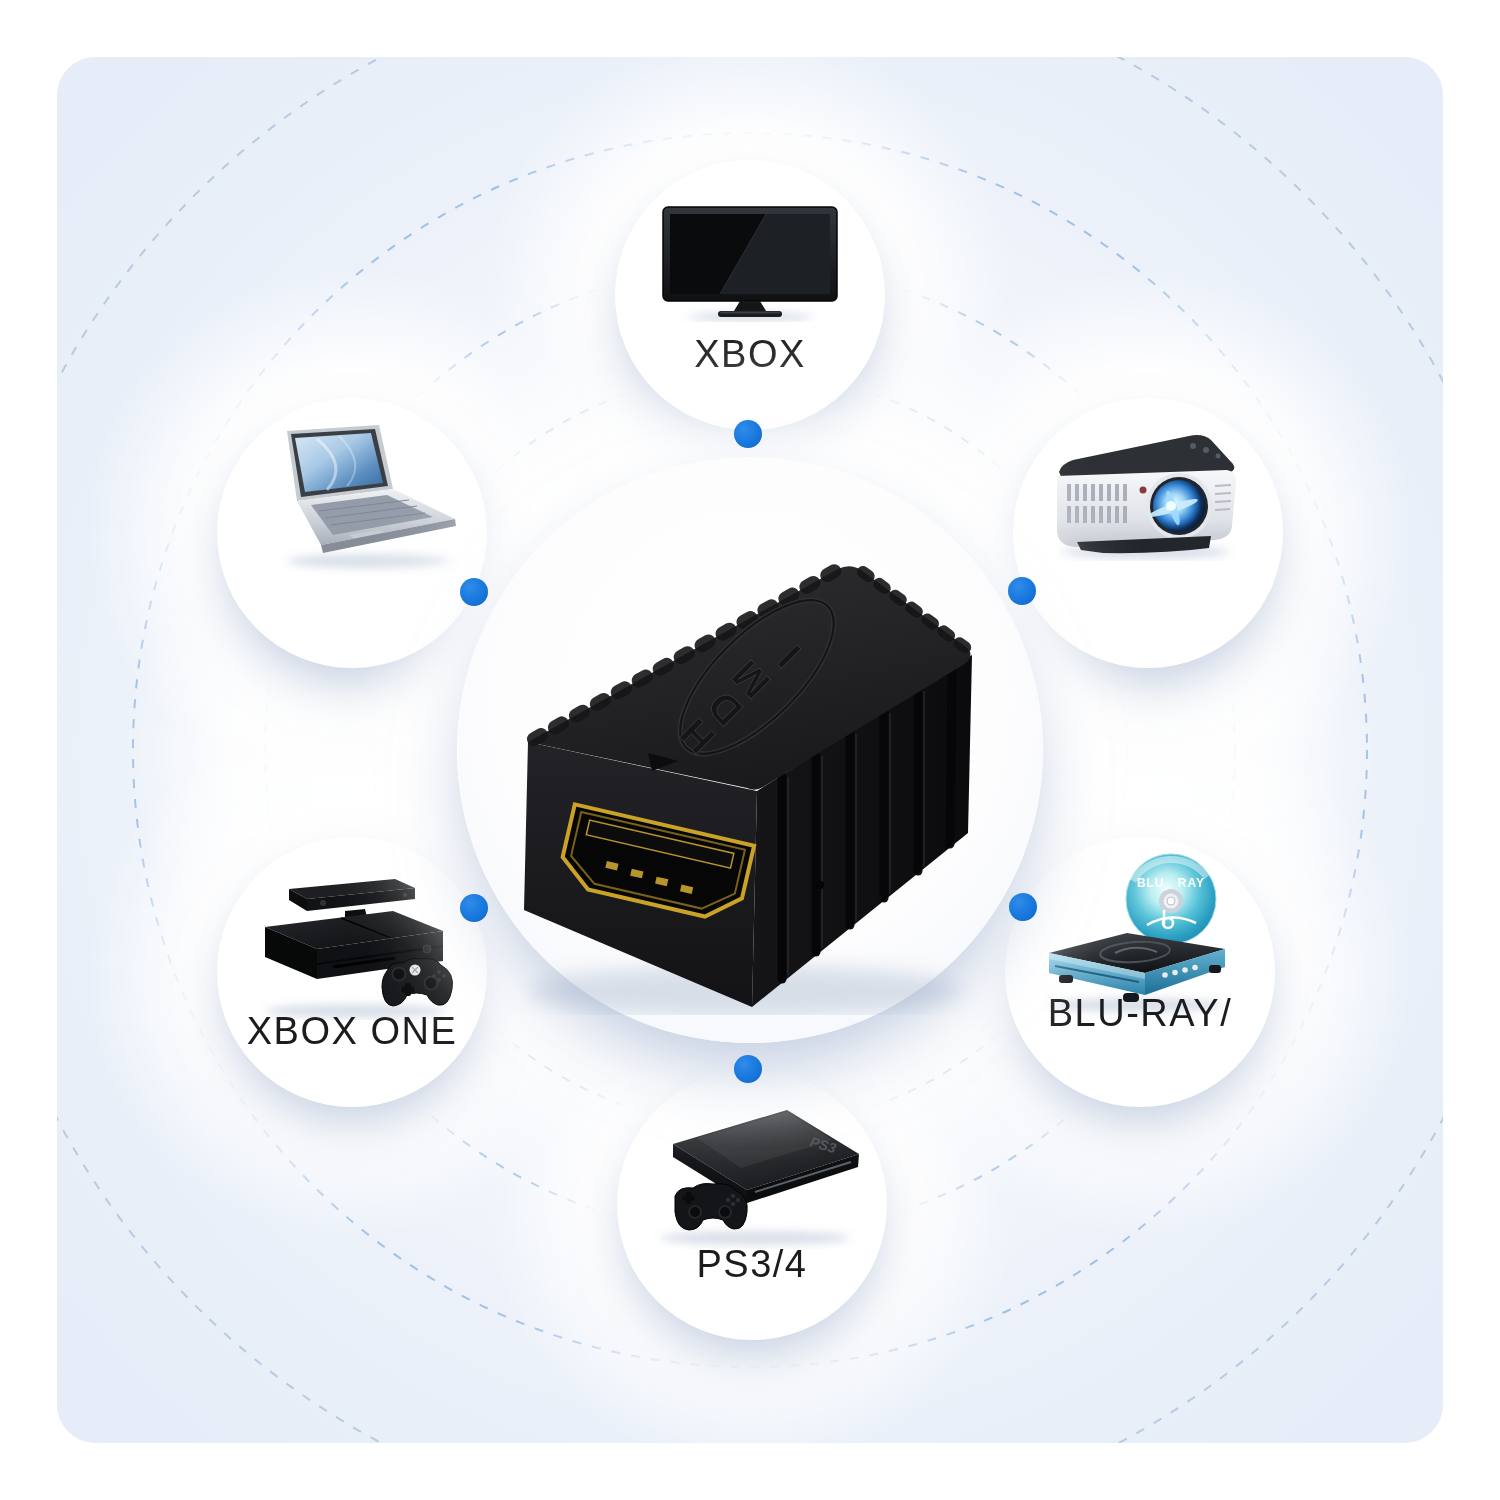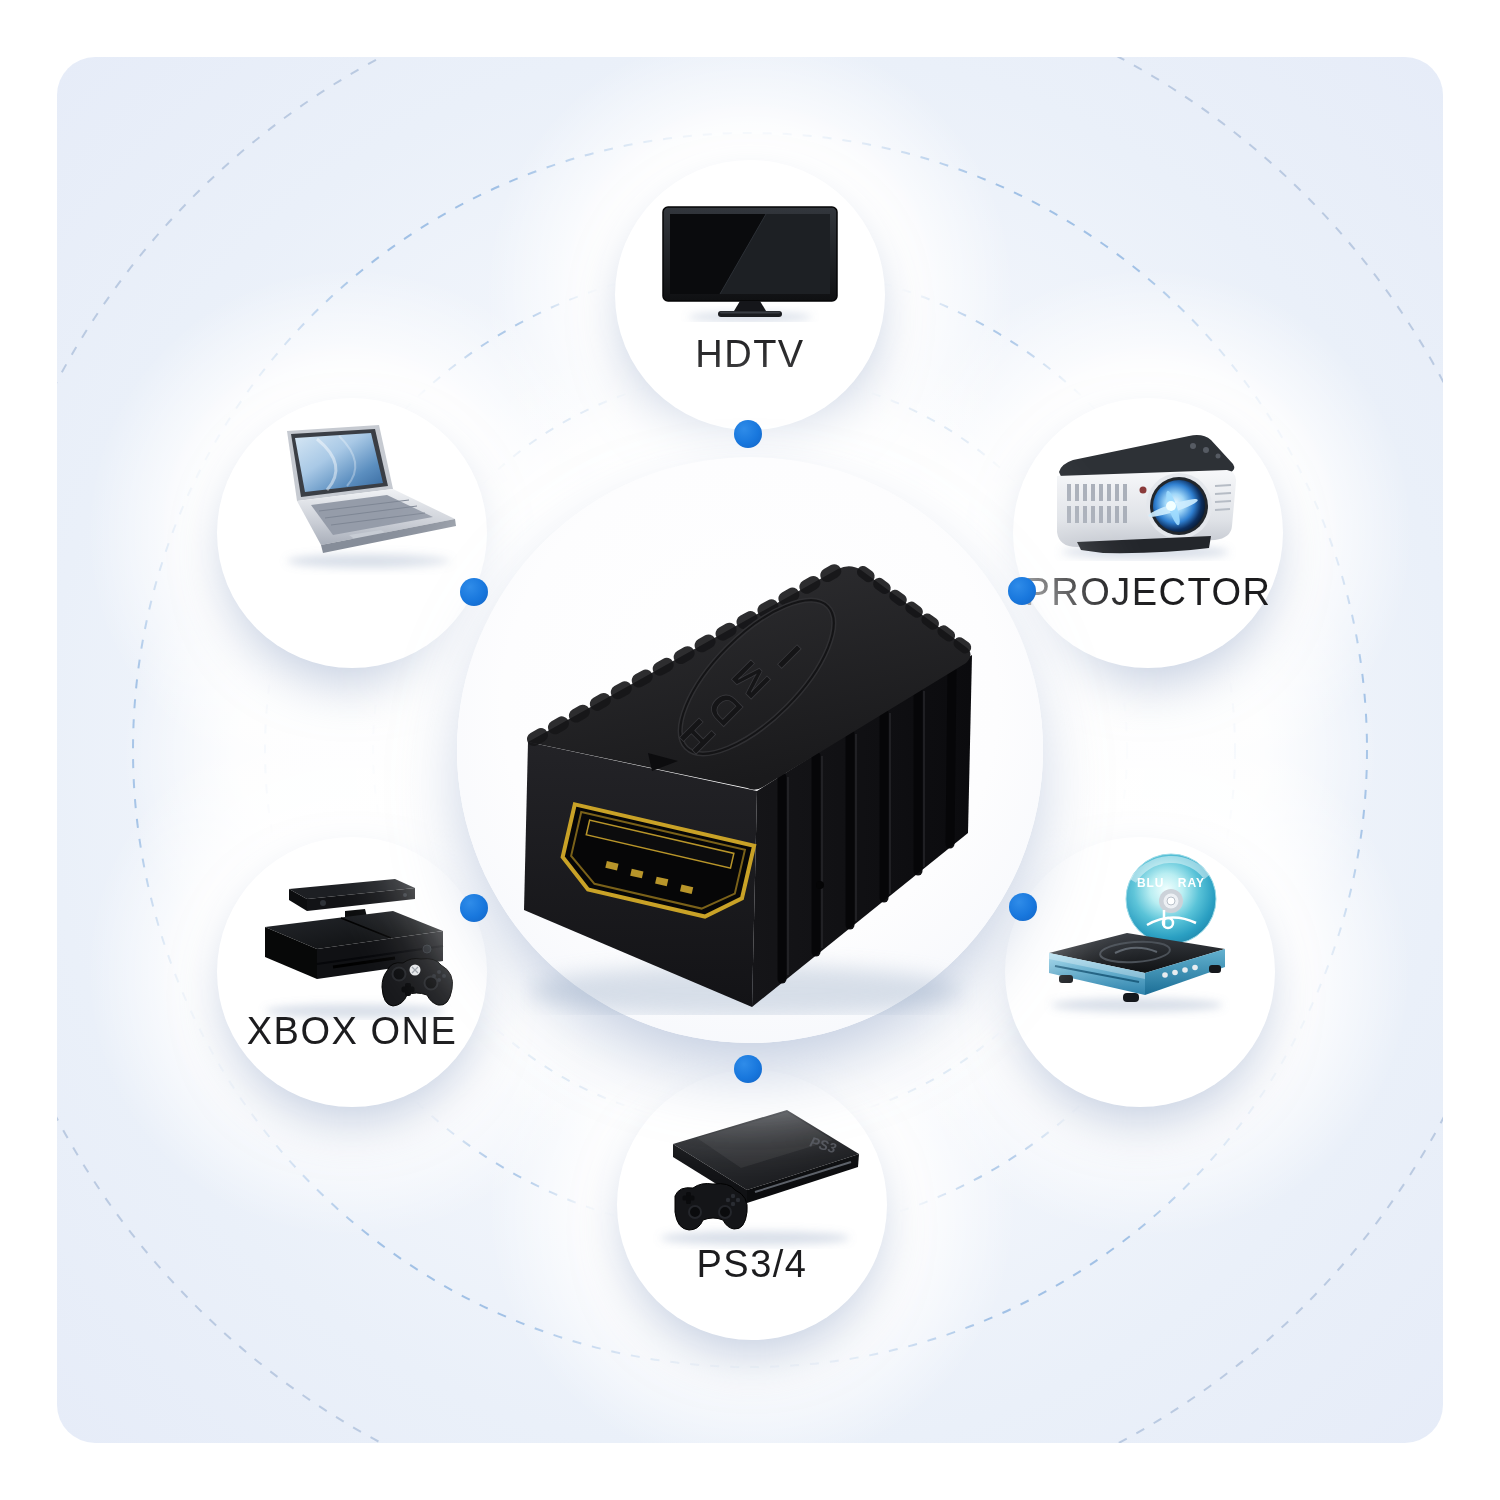--- a/index.html
+++ b/index.html
@@ -146,21 +146,21 @@
       <rect x="1" y="1" width="174" height="94" rx="5" fill="url(#g-tv)" stroke="#050506" stroke-width="1.5"></rect>
       <rect x="8" y="8" width="160" height="80" fill="#121316"></rect>
       <polygon points="8,8 104,8 58,88 8,88" fill="#0a0b0d"></polygon>
       <polygon points="104,8 168,8 168,88 58,88" fill="#1d2024"></polygon>
       <line x1="104" y1="8" x2="58" y2="88" stroke="#2c3036" stroke-width="1"></line>
       <polygon points="78,95 98,95 104,105 72,105" fill="#15161a"></polygon>
       <rect x="56" y="105" width="64" height="6" rx="3" fill="#1a1c20"></rect>
       <rect x="58" y="105.5" width="60" height="2" rx="1" fill="#3a3e45"></rect>
     </svg>
     <div class="label">
-        <span class="line">HDTV</span>
+        <span class="line">XBOX</span>
       </div>
   </div>
 
   <div class="circle sat" style="left:160px;top:341px">
     <svg class="icon" style="left:40px;top:27px" width="200" height="150" viewBox="0 0 200 150">
       <ellipse cx="112" cy="136" rx="82" ry="7" fill="rgba(120,140,175,.28)" filter="url(#soft2)"></ellipse>
       <polygon points="30,6 122,0 136,64 40,76" fill="#c6cad1"></polygon>
       <polygon points="34,9 118,4 131,61 44,72" fill="#3a3e45"></polygon>
       <polygon points="38,13 114,8 126,58 48,67" fill="url(#g-lap-scr)"></polygon>
       <path d="M60,14 Q92,40 70,65" stroke="rgba(255,255,255,.45)" stroke-width="3" fill="none"></path>
@@ -209,23 +209,20 @@
       <circle cx="136" cy="80" r="33" fill="#e4e7ec"></circle>
       <circle cx="136" cy="80" r="29" fill="#21262c"></circle>
       <circle cx="136" cy="80" r="26" fill="url(#g-lens)"></circle>
       <g transform="rotate(-18 130 82)" opacity=".9">
         <ellipse cx="130" cy="82" rx="26" ry="4" fill="#cfeeff"></ellipse>
         <ellipse cx="130" cy="82" rx="4" ry="18" fill="#9fdcff"></ellipse>
       </g>
       <circle cx="128" cy="80" r="5" fill="#f2ffff"></circle>
       <path d="M34,116 L168,110 L166,122 Q120,128 60,127 L38,124 Z" fill="#23262b"></path>
     </svg>
-    <div class="label">
-        <span class="line">PROJECTOR</span>
-      </div>
   </div>
 
   <div class="circle sat" style="left:160px;top:780px">
     <svg class="icon" style="left:28px;top:38px" width="215" height="145" viewBox="0 0 215 145">
       <ellipse cx="110" cy="136" rx="90" ry="7" fill="rgba(120,140,175,.28)" filter="url(#soft2)"></ellipse>
       <polygon points="44,14 150,4 170,13 62,24" fill="#1d1f23"></polygon>
       <polygon points="62,24 170,13 170,24 62,36" fill="#121316"></polygon>
       <polygon points="44,14 62,24 62,36 44,25" fill="#0c0d0f"></polygon>
       <circle cx="78" cy="28" r="3" fill="#2e3238"></circle>
         <circle cx="160" cy="20" r="2" fill="#2e3238"></circle>
@@ -279,20 +276,21 @@
       <polygon points="110,124 190,100 190,118 110,146" fill="url(#g-bpr)"></polygon>
       <circle cx="130" cy="126" r="2.8" fill="#e8ecf0"></circle>
         <circle cx="140" cy="123.5" r="2.8" fill="#e8ecf0"></circle>
         <circle cx="150" cy="121" r="2.8" fill="#e8ecf0"></circle>
         <circle cx="160" cy="118.5" r="2.8" fill="#e8ecf0"></circle>
       <rect x="24" y="126" width="14" height="8" rx="3" fill="#15181c"></rect>
       <rect x="88" y="144" width="16" height="9" rx="4" fill="#15181c"></rect>
       <rect x="174" y="116" width="12" height="8" rx="3" fill="#15181c"></rect>
     </svg>
     <div class="label two-line">
+      <span class="line">BLU-RAY/</span>
     </div>
   </div>
 
   <div class="circle sat" style="left:560px;top:1013px">
     <svg class="icon" style="left:20px;top:34px" width="230" height="145" viewBox="0 0 230 145">
       <ellipse cx="118" cy="134" rx="95" ry="7" fill="rgba(120,140,175,.28)" filter="url(#soft2)"></ellipse>
       <polygon points="36,40 150,6 222,50 110,86" fill="url(#g-pst)"></polygon>
       <polygon points="60,34 150,8 196,36 104,64" fill="rgba(255,255,255,.06)"></polygon>
       <text transform="translate(172,42) rotate(16)" font-size="14" font-style="italic" font-weight="bold" fill="#4b4e55" font-family="Liberation Sans, sans-serif">PS3</text>
       <polygon points="110,86 222,50 221,63 110,99" fill="#0b0c0e"></polygon>

